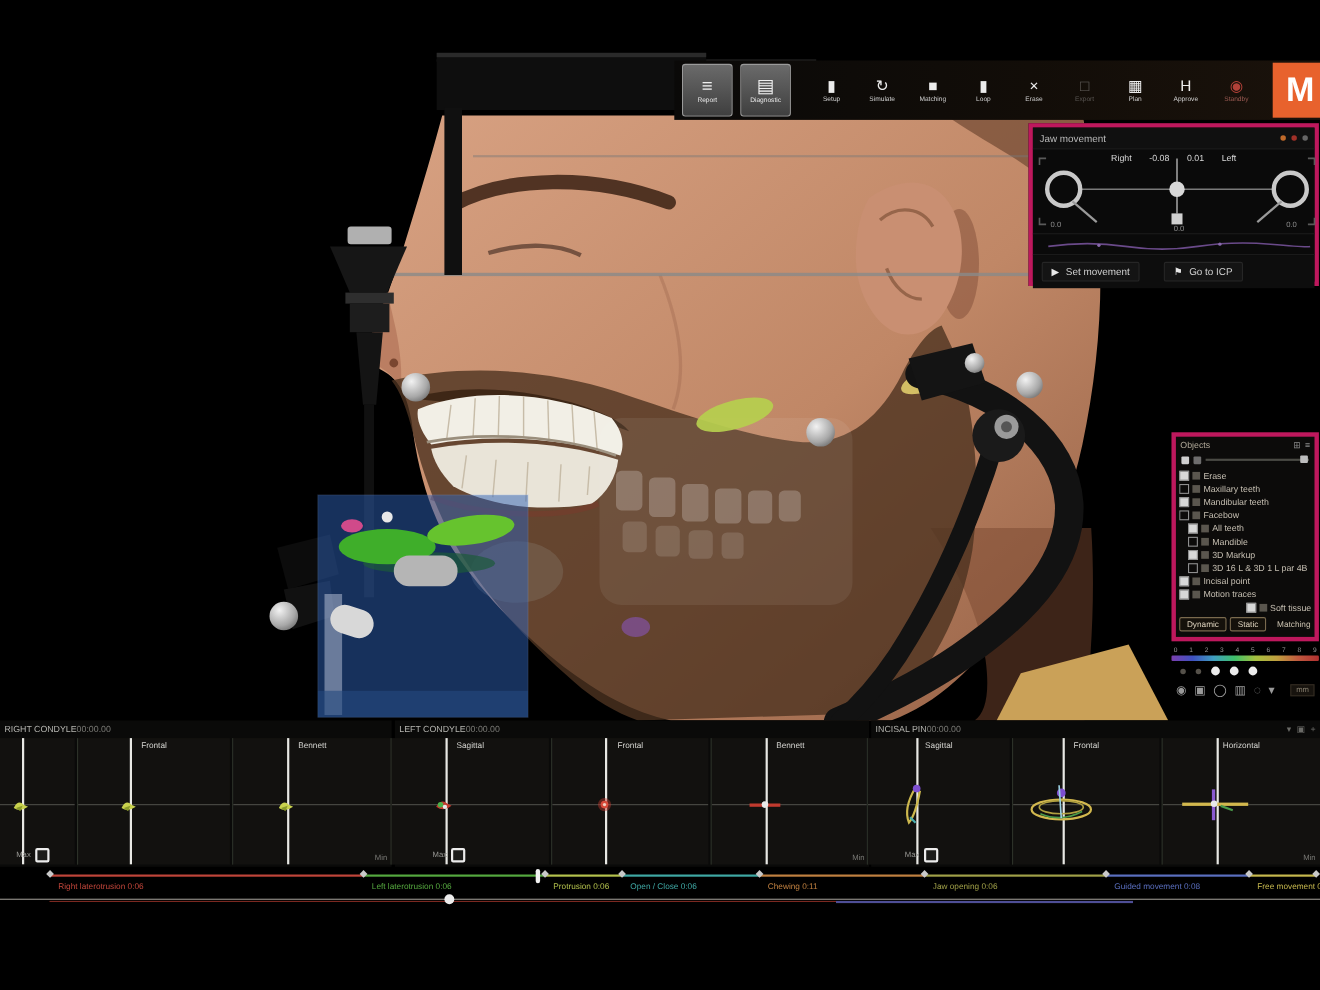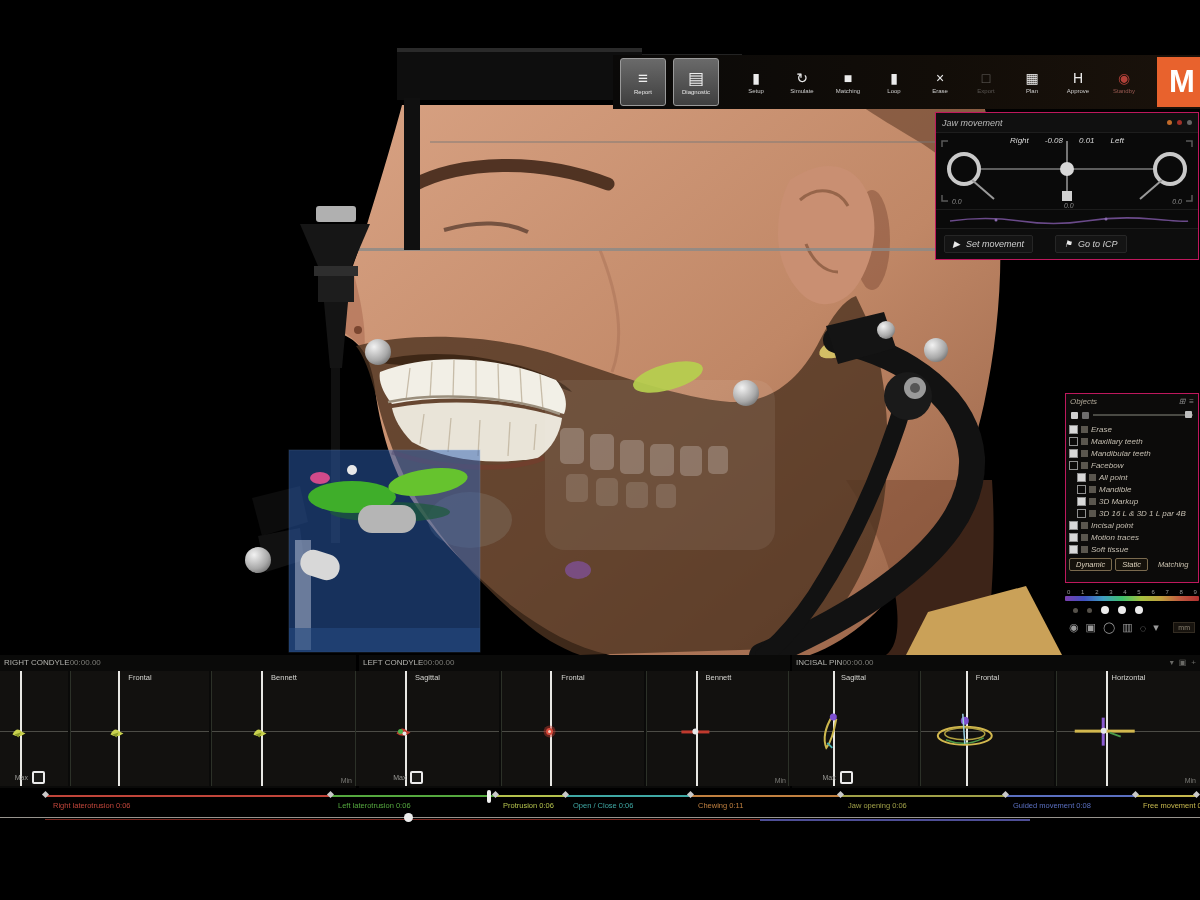--- a/index.html
+++ b/index.html
@@ -22,21 +22,21 @@
   .tb-tool .lbl{font-size:6px;margin-top:2px;color:#cfcfcf;}
   .tb-tool.disabled{opacity:.35;}
   .tb-tool.danger .glyph{color:#b04038;}
   .tb-tool.danger .lbl{color:#9a5a52;}
   .tb-gap{width:14px;flex:0 0 auto;}
   .tb-right{margin-left:auto;display:flex;align-items:center;}
   .logo{width:50px;height:50px;margin:0 2px 0 10px;background:#e8622d;color:#fff;
         font-weight:bold;font-size:31px;display:flex;align-items:center;justify-content:center;flex:0 0 auto;}
 
   
-  .panel{position:absolute;background:#0b0b0b;border:1px solid #be185d;box-sizing:border-box;z-index:25;font-style:italic;}
+  .panel{position:absolute;background:#0b0b0b;border:4px solid #be185d;box-sizing:border-box;z-index:25;}
   .panel-title{height:19px;display:flex;align-items:center;padding:0 6px;color:#b9b9b9;
                font-size:9px;background:#101010;border-bottom:1px solid #1e1e1e;}
   .title-dots{margin-left:auto;display:flex;align-items:center;}
   .title-dots span{width:5px;height:5px;border-radius:50%;display:inline-block;margin-left:5px;}
 
   
   .jaw-panel{left:935px;top:112px;width:264px;height:148px;}
   .jaw-scheme{position:relative;height:76px;border-bottom:1px solid #1c1c1c;background:#0a0a0a;}
   .jaw-readout{position:absolute;top:3px;left:0;width:100%;display:flex;justify-content:center;
                gap:16px;color:#d8d8d8;font-size:8px;z-index:2;}
@@ -382,21 +382,21 @@
           <span>Mandibular teeth</span>
         </div>
         <div class="tree-row" style="margin-left: 0px;">
           <span class="cb"></span>
           <span class="tree-ic"></span>
           <span>Facebow</span>
         </div>
         <div class="tree-row" style="margin-left: 8px;">
           <span class="cb on"></span>
           <span class="tree-ic"></span>
-          <span>All point</span>
+          <span>All teeth</span>
         </div>
         <div class="tree-row" style="margin-left: 8px;">
           <span class="cb"></span>
           <span class="tree-ic"></span>
           <span>Mandible</span>
         </div>
         <div class="tree-row" style="margin-left: 8px;">
           <span class="cb on"></span>
           <span class="tree-ic"></span>
           <span>3D Markup</span>
@@ -409,21 +409,21 @@
         <div class="tree-row" style="margin-left: 0px;">
           <span class="cb on"></span>
           <span class="tree-ic"></span>
           <span>Incisal point</span>
         </div>
         <div class="tree-row" style="margin-left: 0px;">
           <span class="cb on"></span>
           <span class="tree-ic"></span>
           <span>Motion traces</span>
         </div>
-        <div class="tree-row" style="margin-left: 0px;">
+        <div class="tree-row" style="margin-left: 0px; justify-content: flex-end;">
           <span class="cb on"></span>
           <span class="tree-ic"></span>
           <span>Soft tissue</span>
         </div>
       </div>
     <div class="tabs" id="obj-tabs">
         <span class="tab">Dynamic</span>
         <span class="tab">Static</span>
         <span class="tab plain">Matching</span>
       </div>

